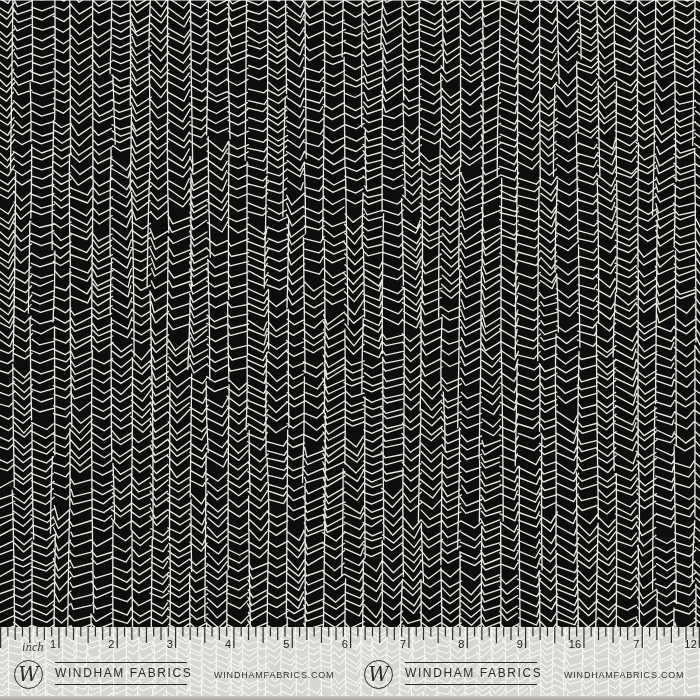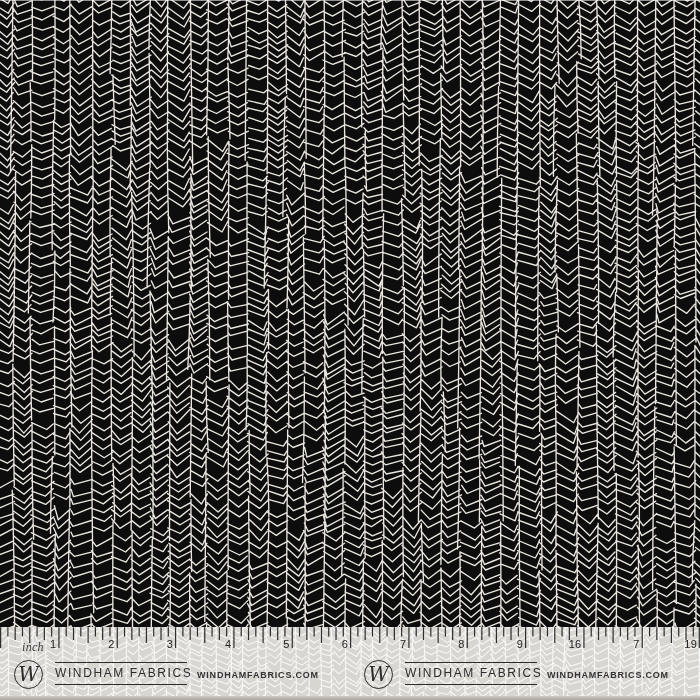--- a/index.html
+++ b/index.html
@@ -38,23 +38,23 @@
     font-size:20px; line-height:1; color:#2b2b2b;
     transform:translateY(-1px);
   }
   .brand-name {
     position:absolute; left:55px; top:35px; width:132px;
     border-top:1.5px solid #2c2c2c; border-bottom:1.5px solid #2c2c2c;
     padding:3px 0 4px 0; text-align:center; white-space:nowrap;
     font-size:12px; letter-spacing:1.6px; color:#2b2b2b;
   }
   .brand-site {
-    position:absolute; left:197px; top:43px; width:116px;
+    position:absolute; left:214px; top:43px; width:116px;
     text-align:center; white-space:nowrap;
-    font-size:9px; font-weight:bold; letter-spacing:0.8px; color:#333333;
+    font-size:9px; font-weight:normal; letter-spacing:0.8px; color:#333333;
   }
   .bottom-edge {
     position:absolute; left:0; bottom:0; width:700px; height:4px; z-index:4;
     background:linear-gradient(#cdcac3, #aba69e);
   }
 </style>
 </head>
 <body>
 
 <div class="shot">
@@ -79,21 +79,21 @@
         <span class="num" style="left: 74.6666px; color: rgb(29, 29, 29);">2</span>
         <span class="num" style="left: 133px; color: rgb(29, 29, 29);">3</span>
         <span class="num" style="left: 191.333px; color: rgb(29, 29, 29);">4</span>
         <span class="num" style="left: 249.666px; color: rgb(29, 29, 29);">5</span>
         <span class="num" style="left: 308px; color: rgb(29, 29, 29);">6</span>
         <span class="num" style="left: 366.333px; color: rgb(29, 29, 29);">7</span>
         <span class="num" style="left: 424.666px; color: rgb(29, 29, 29);">8</span>
         <span class="num" style="left: 483px; color: rgb(29, 29, 29);">9</span>
         <span class="num" style="left: 541.333px; color: rgb(29, 29, 29);">16</span>
         <span class="num" style="left: 599.666px; color: rgb(29, 29, 29);">7</span>
-        <span class="num" style="left: 657px; color: rgb(29, 29, 29);">19</span>
+        <span class="num" style="left: 657px; color: rgb(29, 29, 29);">12</span>
       </div>
 
     <div class="brand-group g1">
       <div class="logo-circle">
         <span class="logo-w">W</span>
       </div>
       <div class="brand-name">WINDHAM FABRICS</div>
       <div class="brand-site">WINDHAMFABRICS.COM</div>
     </div>
 

